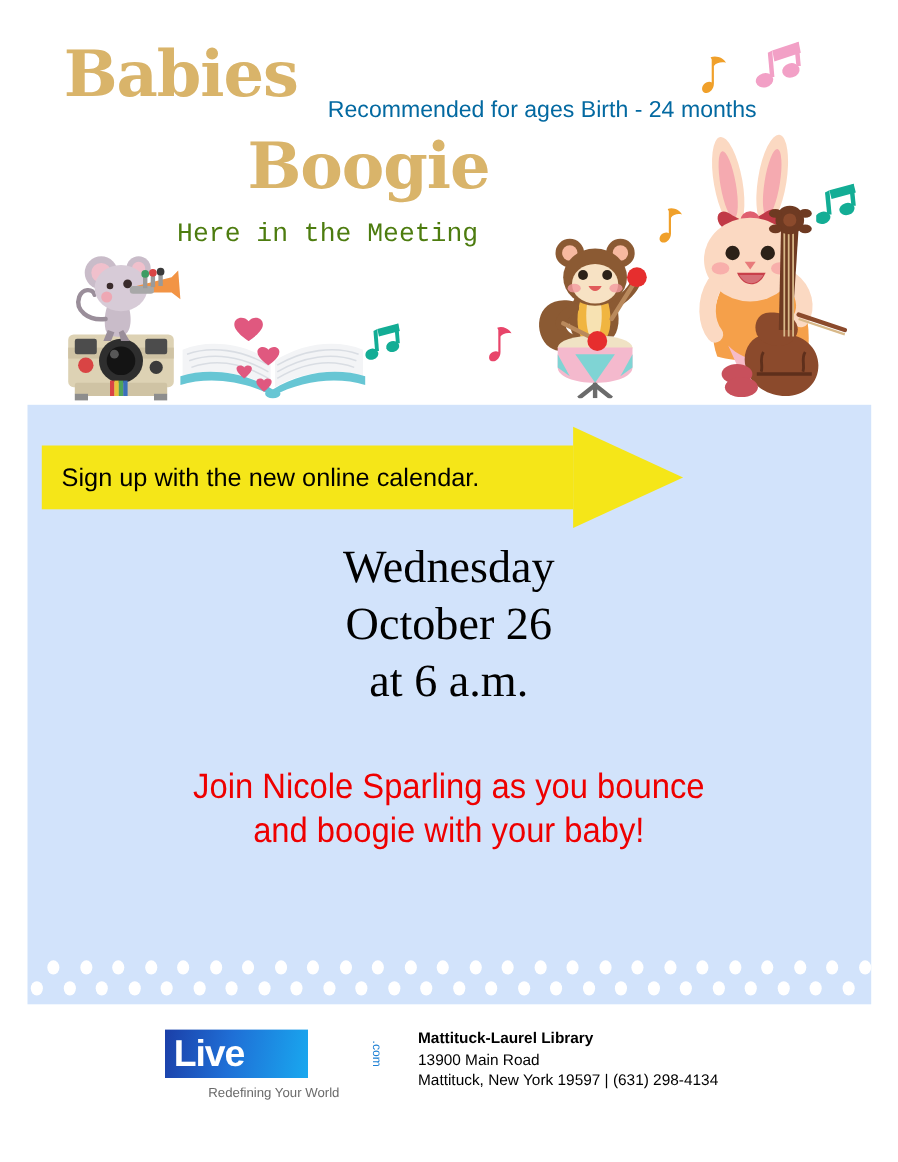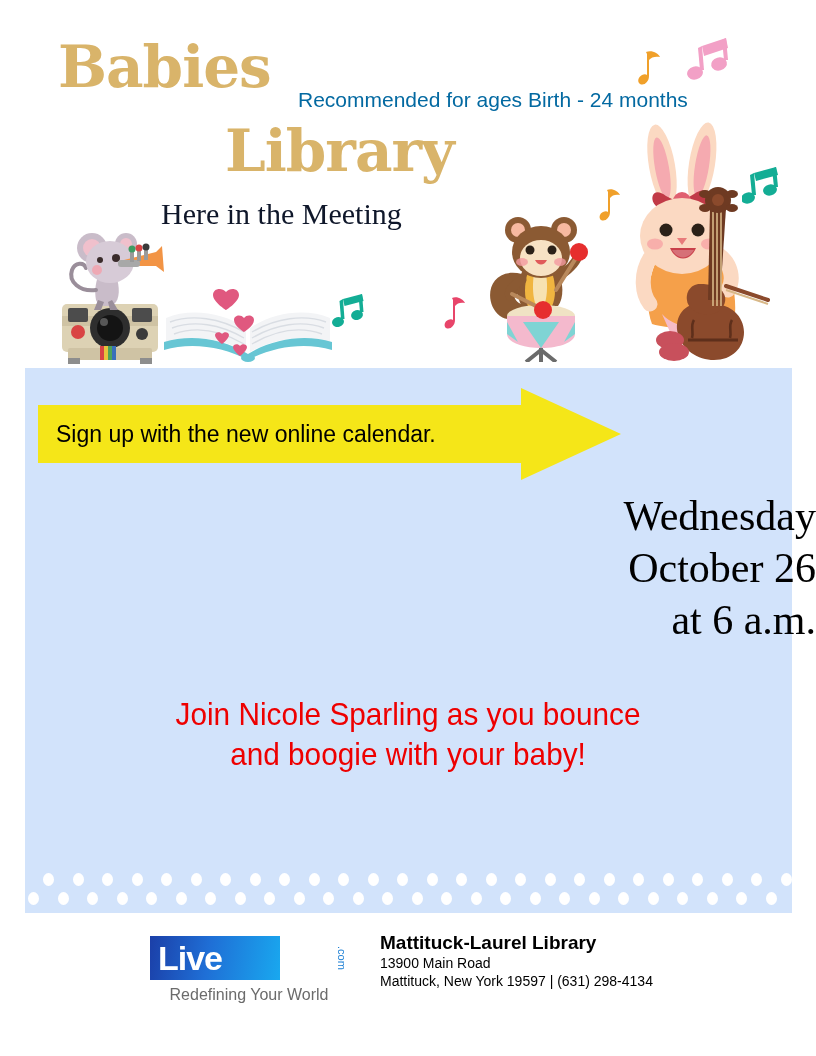--- a/index.html
+++ b/index.html
@@ -56,24 +56,24 @@
     font-family: "Liberation Sans", sans-serif;
     font-size: 21px;
     color: #0369a1;
     white-space: nowrap;
   }
 
   .location-line {
     position: absolute;
     left: 161px;
     top: 200px;
-    font-family: Liberation Serif, serif;
-    font-size: 30px;
+    font-family: Liberation Mono, monospace;
+    font-size: 24px;
     line-height: 27px;
-    color: #0f172a;
+    color: #4d7c0f;
     white-space: nowrap;
   }
 
   
   .blue-panel {
     position: absolute;
     left: 25px;
     top: 368px;
     width: 767px;
     height: 545px;
@@ -140,21 +140,21 @@
     position: absolute;
     left: 0;
     top: 490px;
     width: 816px;
     text-align: center;
     font-family: "Liberation Serif", "DejaVu Serif", serif;
     font-size: 42px;
     line-height: 52px;
     color: #000000;
   }
-  .date-block div { white-space: nowrap; text-align: right; }
+  .date-block div { white-space: nowrap; }
 
   
   .promo-block {
     position: absolute;
     left: 0;
     top: 694px;
     width: 816px;
     text-align: center;
     font-family: "Liberation Sans", sans-serif;
     font-size: 32px;
@@ -212,35 +212,35 @@
     transform-origin: left top;
     white-space: nowrap;
   }
   .logo-tag {
     position: absolute;
     left: 14px;
     top: 54px;
     width: 190px;
     text-align: center;
     font-family: "Liberation Sans", sans-serif;
-    font-size: 16px;
+    font-size: 12px;
     color: #6b6b6b;
     white-space: nowrap;
   }
 
   .lib-info {
     position: absolute;
     left: 380px;
     top: 932px;
     width: 420px;
   }
   .lib-name {
     font-family: "Liberation Sans", sans-serif;
     font-weight: bold;
-    font-size: 19px;
+    font-size: 14px;
     line-height: 22px;
     color: #000000;
     white-space: nowrap;
   }
   .lib-line {
     font-family: "Liberation Sans", sans-serif;
     font-size: 14px;
     line-height: 18px;
     color: #000000;
     white-space: nowrap;
@@ -248,21 +248,21 @@
 
   
   .art { position: absolute; }
 </style>
 </head>
 <body>
 
 <div class="poster">
 
   <div class="title-babies">Babies</div>
-  <div class="title-boogie">Library</div>
+  <div class="title-boogie">Boogie</div>
   <div class="ages-line">Recommended for ages Birth - 24 months</div>
 
   <div class="location-line">
     <div>Here in the Meeting</div>
   </div>
 
   <svg class="art" style="left:636px; top:46px;" width="32" height="46" viewBox="0 0 32 46">
     <path d="M10 6 C16 4 22 7 24 11 C20 10 15 11 13 14 L13 30 C13 36 8 40 4 38 C1 36 2 31 6 29 C8 28 10 28 11 29 L11 8 Z" fill="#f0a02a"></path>
   </svg>
   <svg class="art" style="left:686px; top:36px;" width="46" height="48" viewBox="0 0 46 48">

